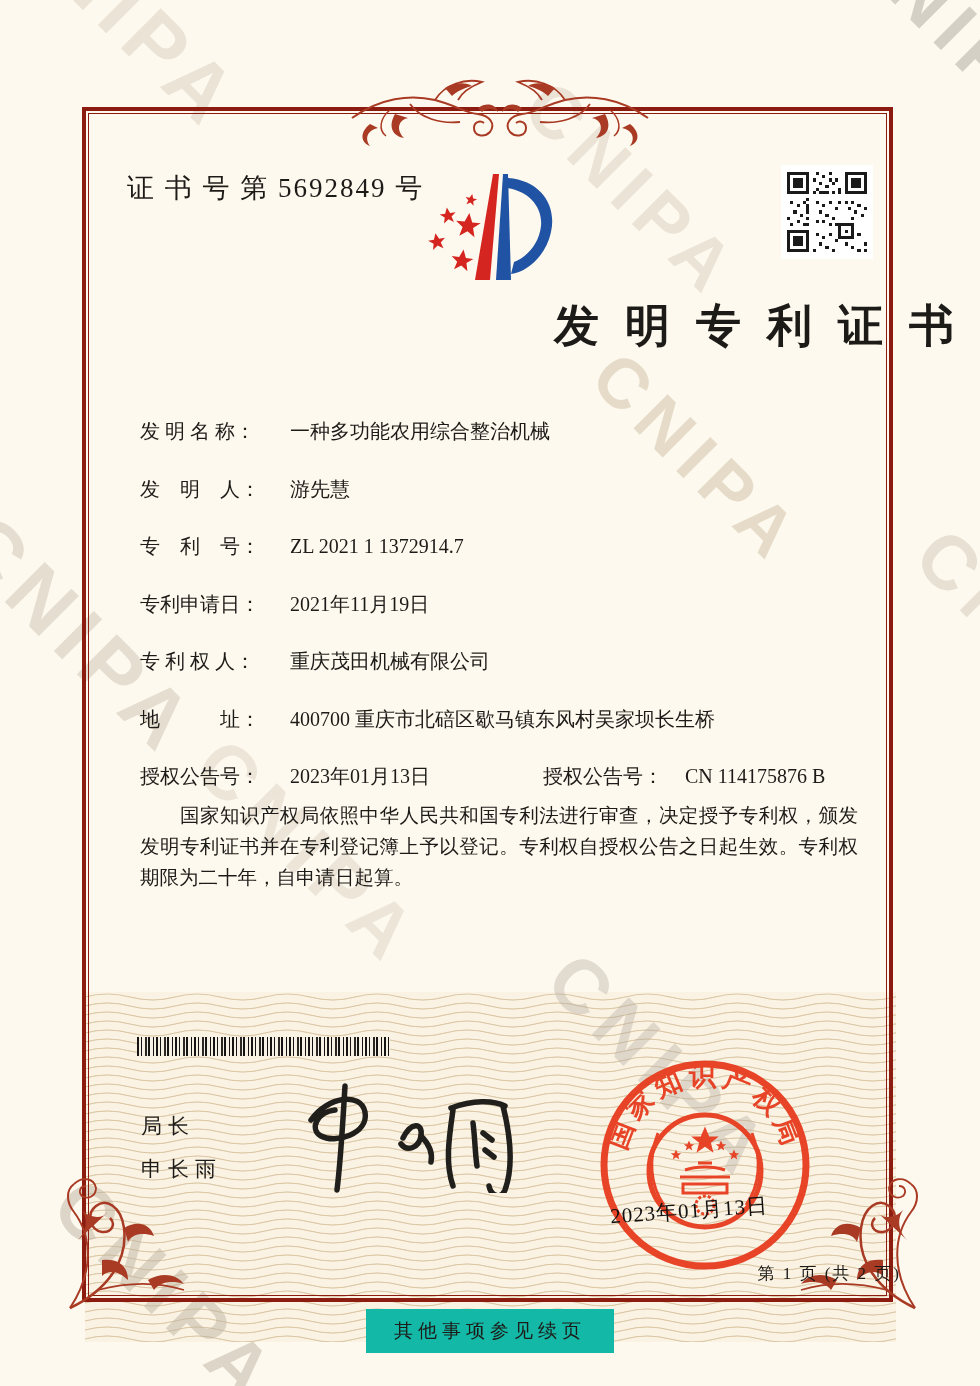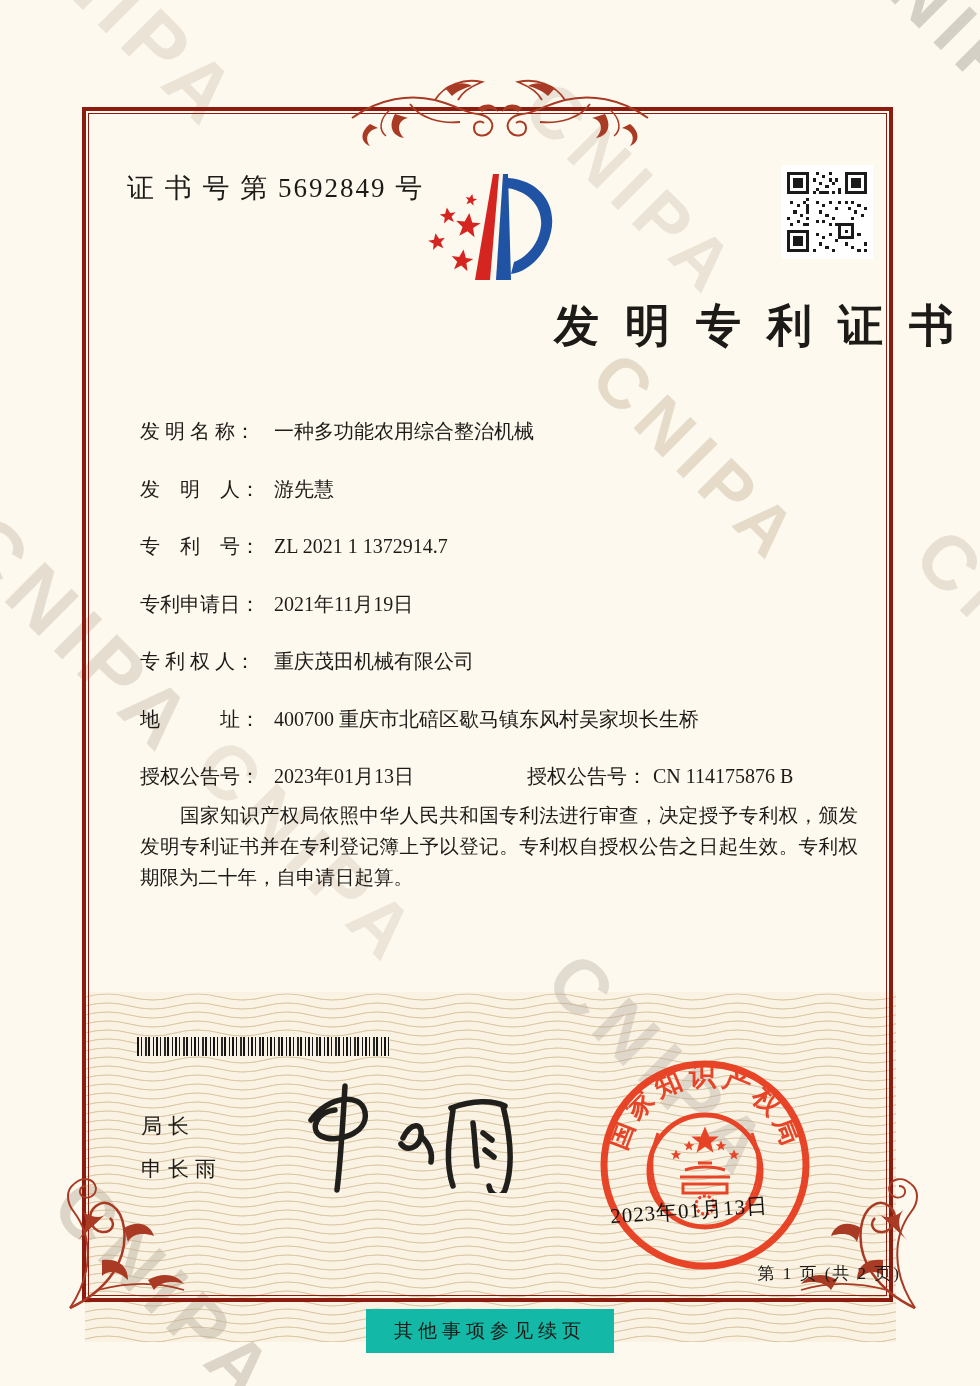--- a/index.html
+++ b/index.html
@@ -35,21 +35,21 @@
   .logo{position:absolute;left:415px;top:158px;z-index:5;}
   .lr{fill:var(--logo_red);} .lb{fill:var(--logo_blue);}
   .qr-box{position:absolute;left:781px;top:165px;width:92px;height:94px;background:#ffffff;z-index:5;
           display:flex;align-items:center;justify-content:center;}
   .title{position:absolute;left:0;right:0;top:296px;z-index:5;text-align:right;
          font-size:45px;font-weight:bold;letter-spacing:26px;text-indent:26px;}
 
   
   .row{position:absolute;left:140px;z-index:5;font-size:20px;white-space:nowrap;}
   .row .lbl{display:inline-block;min-width:128px;}
-  .row .val{margin-left:6px;}
+  .row .val{margin-left:22px;}
   .row2col .pair2{margin-left:108px;}
 
   
   .para{position:absolute;left:140px;width:718px;z-index:5;font-size:19.5px;line-height:31px;
         text-align:justify;text-indent:2.05em;}
 
   .barcode{position:absolute;left:137px;top:1037px;width:253px;height:19px;z-index:5;
     background:repeating-linear-gradient(90deg,
       #161412 0 2px,#f6f1e4 2px 4px,#161412 4px 5px,#f6f1e4 5px 8px,
       #2b2824 8px 10px,#f6f1e4 10px 11px,#161412 11px 13px,#f6f1e4 13px 16px,

